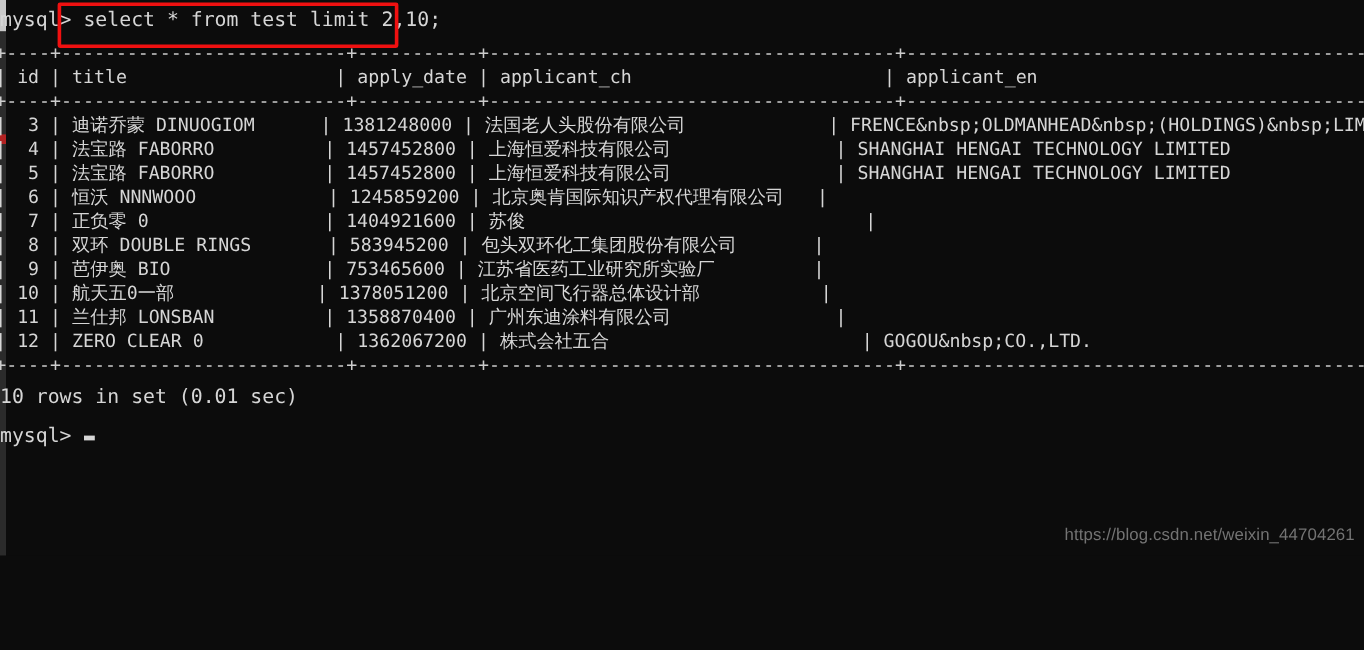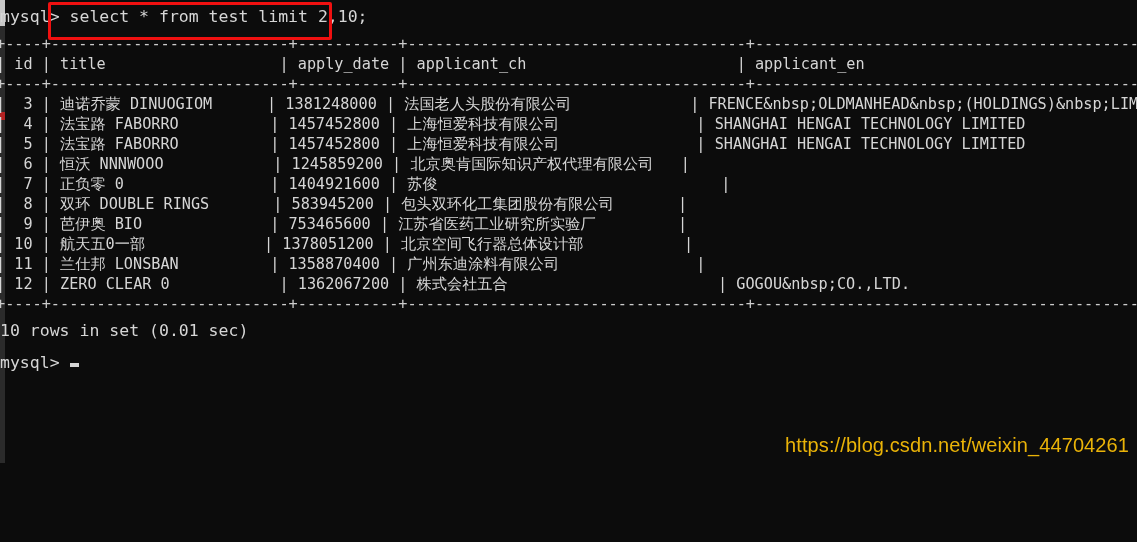--- a/index.html
+++ b/index.html
@@ -123,23 +123,23 @@
     height: 4px;
     background: #d6d6d6;
     vertical-align: baseline;
     margin-bottom: 1px;
   }
 
   #watermark {
     position: absolute;
     right: 8px;
     bottom: 8px;
-    color: #eab308;
+    color: #737373;
     font-family: "Liberation Sans", sans-serif;
-    font-size: 20px;
+    font-size: 14px;
     letter-spacing: 0.1px;
   }
 </style>
 </head>
 <body>
 
 <div id="terminal">
 
   <div id="left-gutter">
     <div id="left-gutter-thumb"></div>

